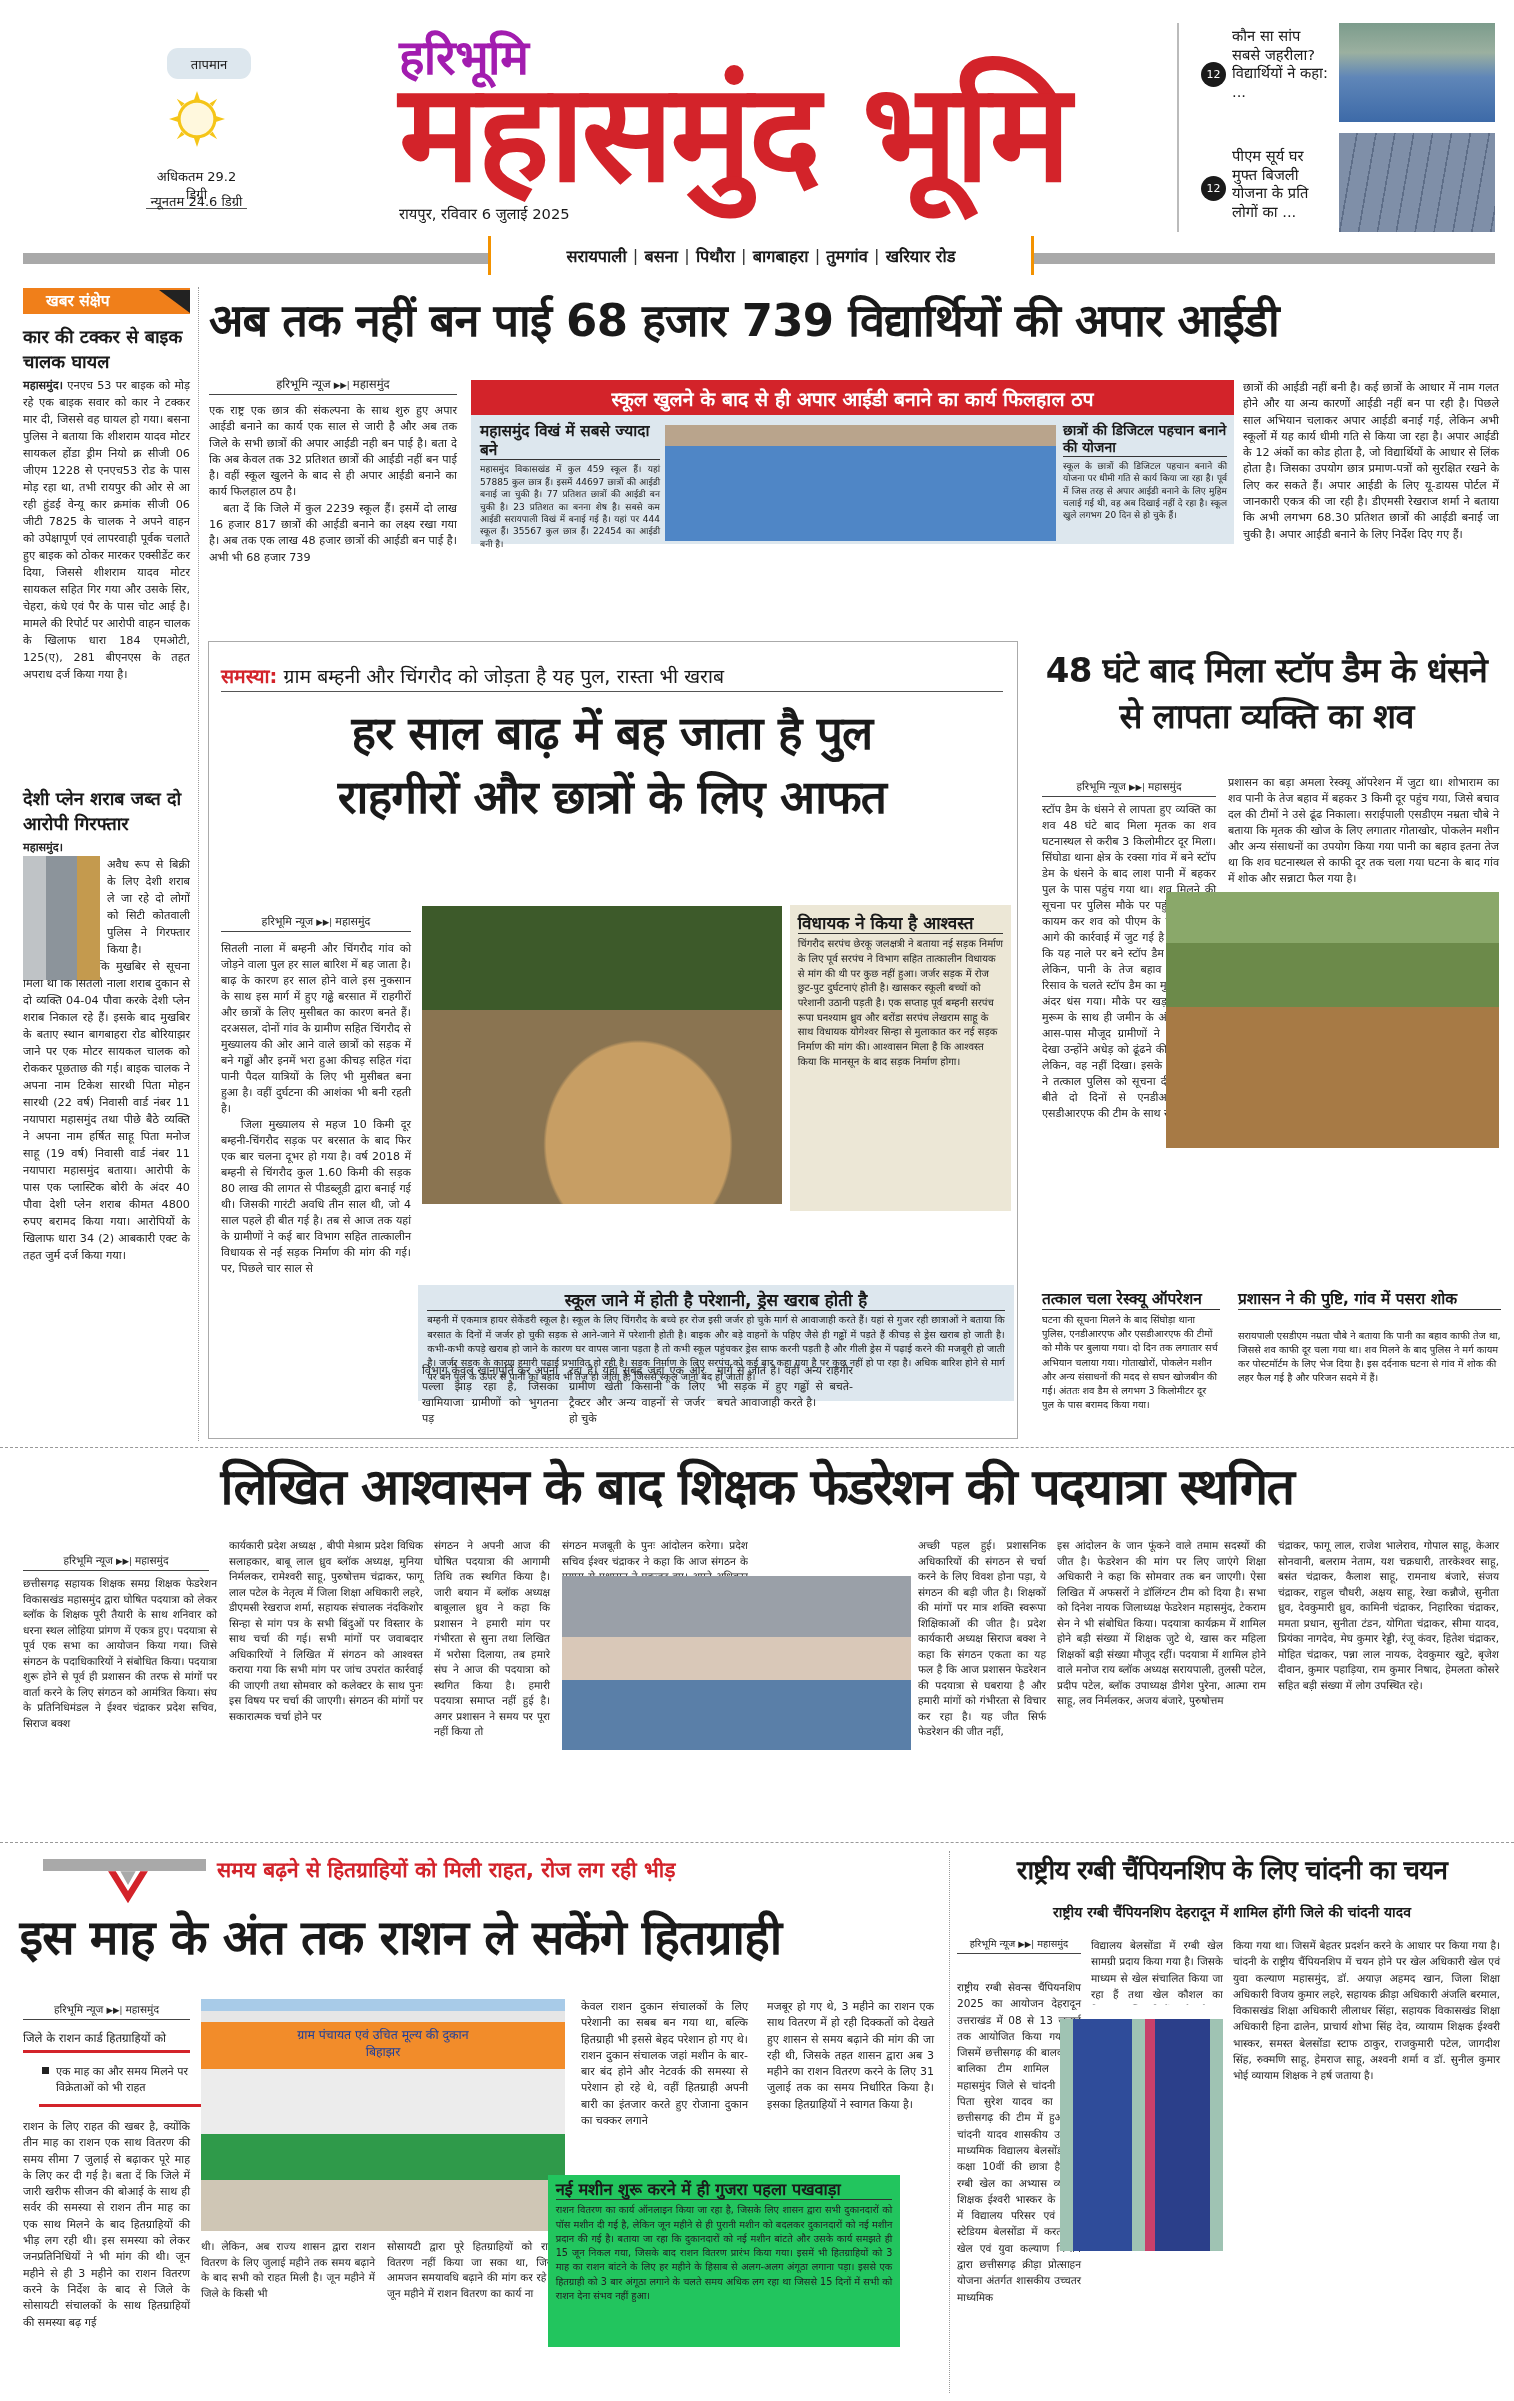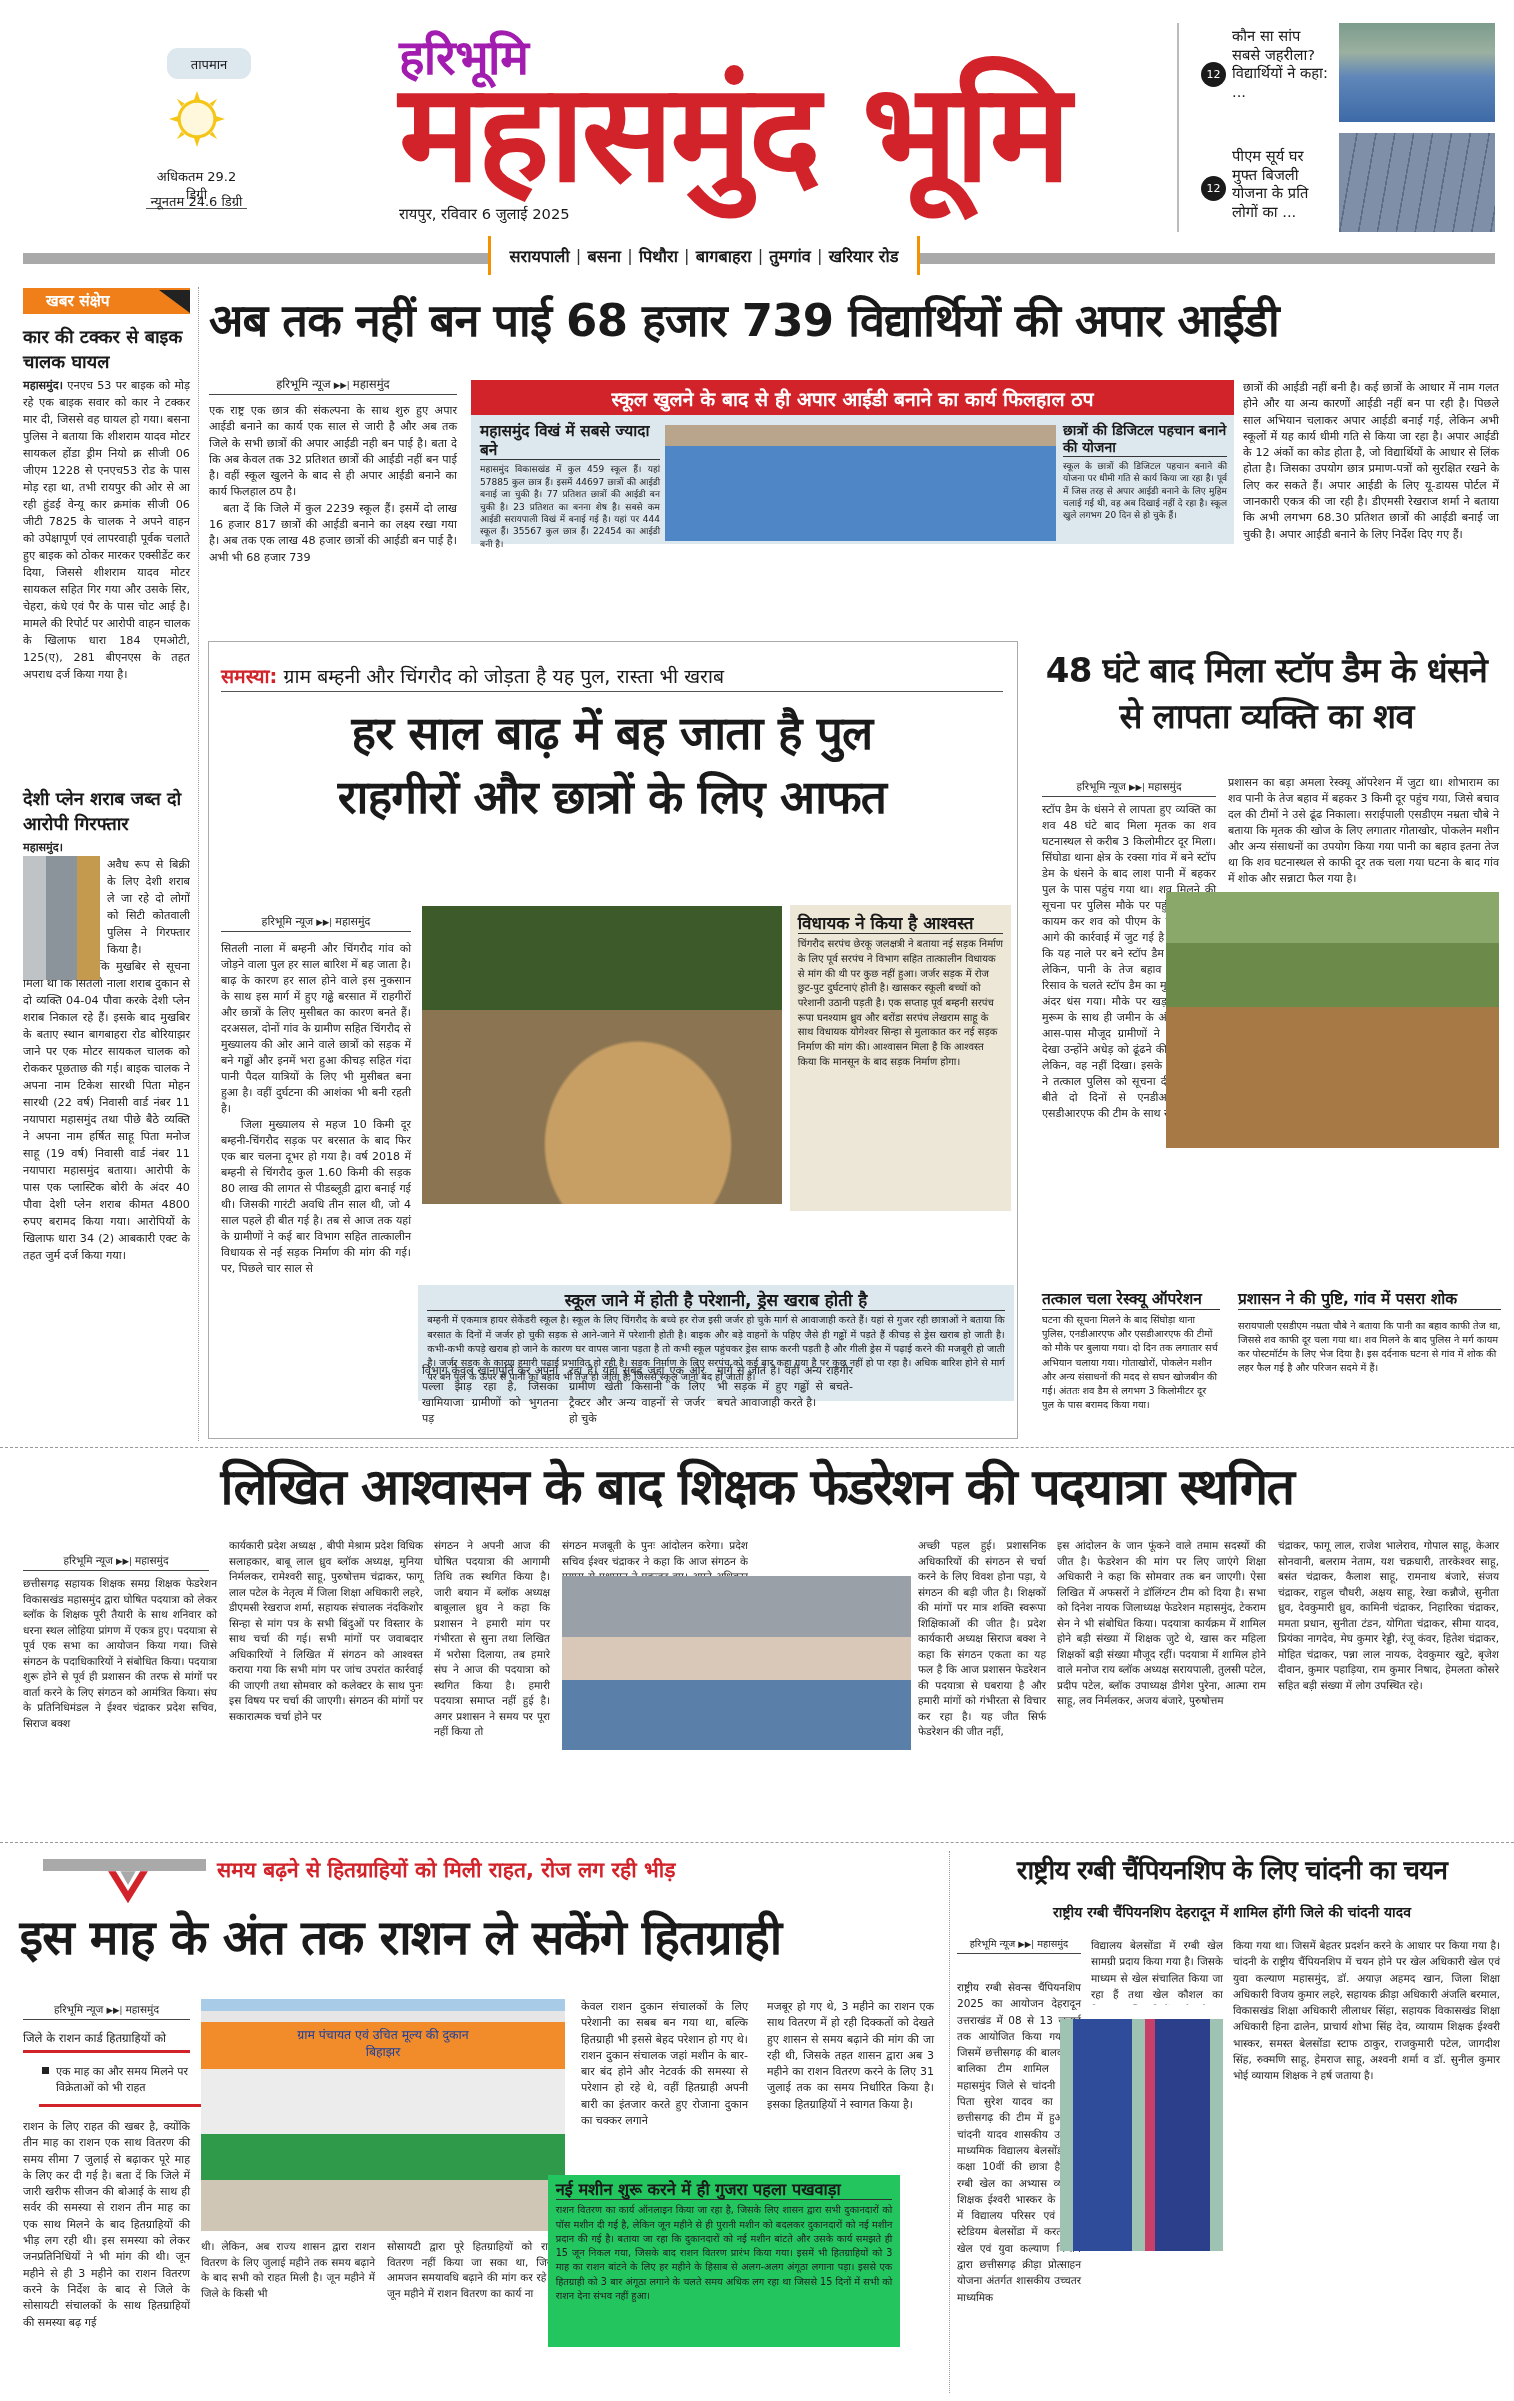--- a/index.html
+++ b/index.html
@@ -14,21 +14,21 @@
 .boxhead{font-weight:bold;border-bottom:1.5px solid #333;line-height:1.2}
 
 .temp-pill{left:167px;top:48px;width:48px;height:31px;background:#dde7ee;border-radius:11px;font-size:13px;display:flex;align-items:center;justify-content:center;width:84px}
 .sun{left:169px;top:91px;width:56px;height:56px}
 .brand-small{left:399px;top:23px;font-size:48px;font-weight:bold;color:#a21caf;letter-spacing:-0.8px}
 .brand-big{left:399px;top:65px;font-size:136px;font-weight:bold;color:#d3232a;line-height:1;letter-spacing:-3.1px;white-space:nowrap}
 .dateline{left:399px;top:203px;font-size:14.7px}
 .tease{font-size:14.7px;line-height:18.6px}
 .num-badge{width:25px;height:25px;border-radius:50%;background:#1a1a1a;color:#fff;font-size:11px;display:flex;align-items:center;justify-content:center}
 .grey-band{left:23px;top:253px;width:1472px;height:11px;background:#a9a9a9}
-.city-strip{left:488px;top:236px;width:432px;height:39px;background:#fff;border-left:3.1px solid #f39200;border-right:3.1px solid #f39200;display:flex;align-items:center;justify-content:center;font-size:16.3px;font-weight:bold}
+.city-strip{left:488px;top:236px;width:546px;height:39px;background:#fff;border-left:3.1px solid #f39200;border-right:3.1px solid #f39200;display:flex;align-items:center;justify-content:center;font-size:16.3px;font-weight:bold}
 .city-strip span{padding:0 6.2px}
 .city-strip .sep{padding:0;color:#333;font-weight:normal}
 </style>
 </head>
 <body>
 
 <div class="abs temp-pill hin">तापमान</div>
 <svg class="abs sun" viewBox="0 0 72 72">
   <g fill="#f5c518">
     <polygon points="36,0 40,12 32,12"></polygon>
@@ -145,21 +145,21 @@
 </div>
 <p class="abs" style="left:1042px;top:802px;width:174px;font-size:11px;line-height:16px">स्टॉप डैम के धंसने से लापता हुए व्यक्ति का शव 48 घंटे बाद मिला मृतक का शव घटनास्थल से करीब 3 किलोमीटर दूर मिला। सिंघोडा थाना क्षेत्र के रक्सा गांव में बने स्टॉप डेम के धंसने के बाद लाश पानी में बहकर पुल के पास पहुंच गया था। शव मिलने की सूचना पर पुलिस मौके पर पहुंची और मर्ग कायम कर शव को पीएम के लिए भेजकर आगे की कार्रवाई में जुट गई है। गौरतलब है कि यह नाले पर बने स्टॉप डैम पर खड़ा था लेकिन, पानी के तेज बहाव और भीतरी रिसाव के चलते स्टॉप डैम का मुख्य अचानक अंदर धंस गया। मौके पर खड़ा शोभा राम मुरूम के साथ ही जमीन के अंदर धंस गया आस-पास मौजूद ग्रामीणों ने जैसे ही यह देखा उन्होंने अधेड़ को ढूंढने की कोशिश की लेकिन, वह नहीं दिखा। इसके बाद ग्रामीणों ने तत्काल पुलिस को सूचना दी इसके बाद बीते दो दिनों से एनडीआरएफ और एसडीआरएफ की टीम के साथ स्थानीय</p>
 <p class="abs" style="left:1228px;top:775px;width:271px;font-size:11px;line-height:16px">प्रशासन का बड़ा अमला रेस्क्यू ऑपरेशन में जुटा था। शोभाराम का शव पानी के तेज बहाव में बहकर 3 किमी दूर पहुंच गया, जिसे बचाव दल की टीमों ने उसे ढूंढ निकाला। सराईपाली एसडीएम नम्रता चौबे ने बताया कि मृतक की खोज के लिए लगातार गोताखोर, पोकलेन मशीन और अन्य संसाधनों का उपयोग किया गया पानी का बहाव इतना तेज था कि शव घटनास्थल से काफी दूर तक चला गया घटना के बाद गांव में शोक और सन्नाटा फैल गया है।</p>
 <div class="photo" style="left:1166px;top:892px;width:333px;height:256px;background:linear-gradient(180deg,#8aa86a 0 20%,#6c8a4a 20% 45%,#a77a45 45% 100%)"></div>
 <div class="abs" style="left:1042px;top:1290px;width:178px">
   <div class="boxhead hin" style="font-size:15.5px">तत्काल चला रेस्क्यू ऑपरेशन</div>
   <p style="font-size:9.7px;line-height:14.3px;margin-top:3.1px;text-align:left">घटना की सूचना मिलने के बाद सिंघोड़ा थाना पुलिस, एनडीआरएफ और एसडीआरएफ की टीमों को मौके पर बुलाया गया। दो दिन तक लगातार सर्च अभियान चलाया गया। गोताखोरों, पोकलेन मशीन और अन्य संसाधनों की मदद से सघन खोजबीन की गई। अंततः शव डैम से लगभग 3 किलोमीटर दूर पुल के पास बरामद किया गया।</p>
 </div>
 <div class="abs" style="left:1238px;top:1290px;width:263px">
   <div class="boxhead hin" style="font-size:15.5px">प्रशासन ने की पुष्टि, गांव में पसरा शोक</div>
-  <p style="font-size:9.7px;line-height:14.3px;margin-top:9px;text-align:left">सरायपाली एसडीएम नम्रता चौबे ने बताया कि पानी का बहाव काफी तेज था, जिससे शव काफी दूर चला गया था। शव मिलने के बाद पुलिस ने मर्ग कायम कर पोस्टमॉर्टम के लिए भेज दिया है। इस दर्दनाक घटना से गांव में शोक की लहर फैल गई है और परिजन सदमे में हैं।</p>
+  <p style="font-size:9.7px;line-height:14.3px;margin-top:19px;text-align:left">सरायपाली एसडीएम नम्रता चौबे ने बताया कि पानी का बहाव काफी तेज था, जिससे शव काफी दूर चला गया था। शव मिलने के बाद पुलिस ने मर्ग कायम कर पोस्टमॉर्टम के लिए भेज दिया है। इस दर्दनाक घटना से गांव में शोक की लहर फैल गई है और परिजन सदमे में हैं।</p>
 </div>
 
 <div class="abs" style="left:0;top:1447px;width:1514px;border-top:0.8px dashed #999"></div>
 <div class="abs hin" style="left:15.5px;top:1456px;width:1483px;font-size:50px;font-weight:bold;line-height:62px;white-space:nowrap;letter-spacing:-1.5px;text-align:center">लिखित आश्वासन के बाद शिक्षक फेडरेशन की पदयात्रा स्थगित</div>
 <div class="abs" style="left:23px;top:1553px;width:186px">
   <div class="byline hin" style="font-size:10.5px"><span>हरिभूमि न्यूज</span><span class="arr">▶▶|</span><span>महासमुंद</span></div>
 </div>
 <p class="abs" style="left:23px;top:1576px;width:194px;font-size:10.5px;line-height:15.5px">छत्तीसगढ़ सहायक शिक्षक समग्र शिक्षक फेडरेशन विकासखंड महासमुंद द्वारा घोषित पदयात्रा को लेकर ब्लॉक के शिक्षक पूरी तैयारी के साथ शनिवार को धरना स्थल लोहिया प्रांगण में एकत्र हुए। पदयात्रा से पूर्व एक सभा का आयोजन किया गया। जिसे संगठन के पदाधिकारियों ने संबोधित किया। पदयात्रा शुरू होने से पूर्व ही प्रशासन की तरफ से मांगों पर वार्ता करने के लिए संगठन को आमंत्रित किया। संघ के प्रतिनिधिमंडल ने ईश्वर चंद्राकर प्रदेश सचिव, सिराज बक्श</p>
 <p class="abs" style="left:229px;top:1538px;width:194px;font-size:10.5px;line-height:15.5px">कार्यकारी प्रदेश अध्यक्ष , बीपी मेश्राम प्रदेश विधिक सलाहकार, बाबू लाल ध्रुव ब्लॉक अध्यक्ष, मुनिया निर्मलकर, रामेश्वरी साहू, पुरुषोत्तम चंद्राकर, फागू लाल पटेल के नेतृत्व में जिला शिक्षा अधिकारी लहरे, डीएमसी रेखराज शर्मा, सहायक संचालक नंदकिशोर सिन्हा से मांग पत्र के सभी बिंदुओं पर विस्तार के साथ चर्चा की गई। सभी मांगों पर जवाबदार अधिकारियों ने लिखित में संगठन को आश्वस्त कराया गया कि सभी मांग पर जांच उपरांत कार्रवाई की जाएगी तथा सोमवार को कलेक्टर के साथ पुनः इस विषय पर चर्चा की जाएगी। संगठन की मांगों पर सकारात्मक चर्चा होने पर</p>
 <p class="abs" style="left:434px;top:1538px;width:116px;font-size:10.5px;line-height:15.5px">संगठन ने अपनी आज की घोषित पदयात्रा की आगामी तिथि तक स्थगित किया है। जारी बयान में ब्लॉक अध्यक्ष बाबूलाल ध्रुव ने कहा कि प्रशासन ने हमारी मांग पर गंभीरता से सुना तथा लिखित में भरोसा दिलाया, तब हमारे संघ ने आज की पदयात्रा को स्थगित किया है। हमारी पदयात्रा समाप्त नहीं हुई है। अगर प्रशासन ने समय पर पूरा नहीं किया तो</p>

